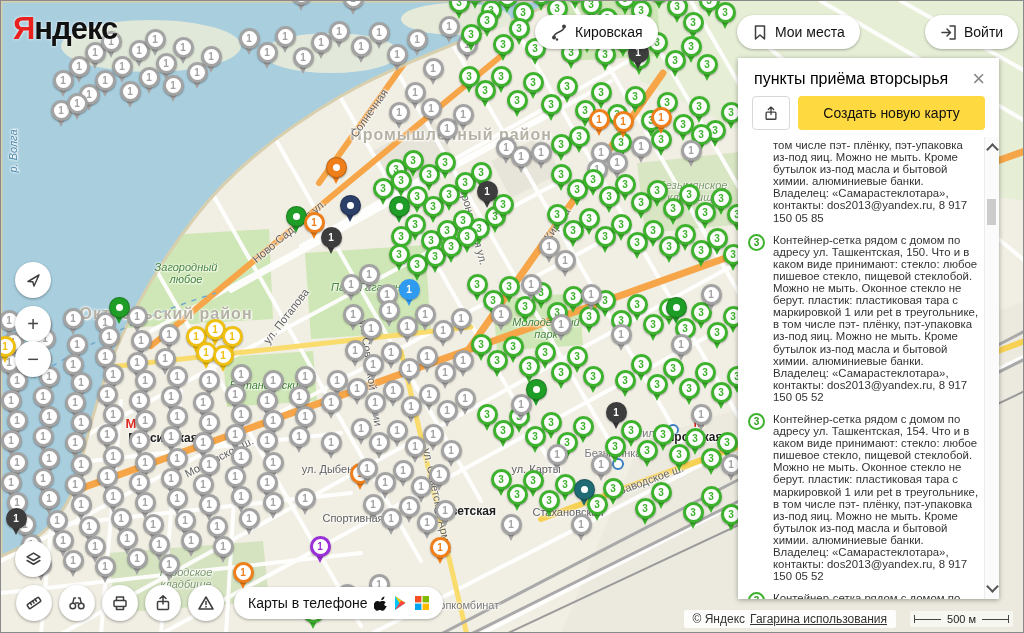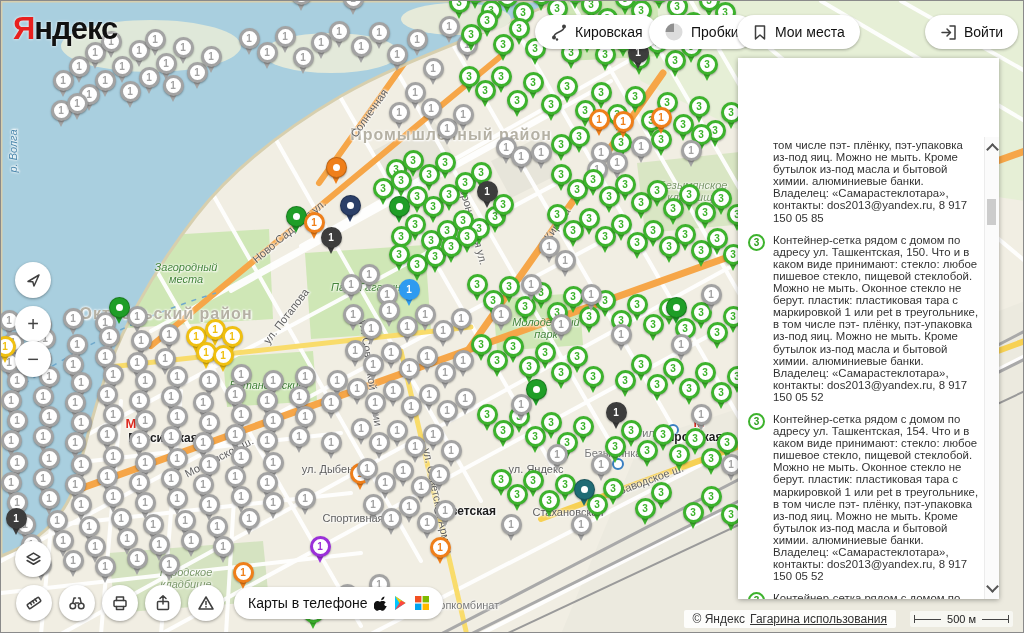--- a/index.html
+++ b/index.html
@@ -169,42 +169,42 @@
     <path d="M0,0 L556,0 C480,35 400,60 340,95 C280,130 230,170 195,215 C160,260 130,310 110,360
              C95,400 85,440 75,480 C65,515 40,540 0,555 Z" fill="#a9cfdf" stroke="#d7cfae" stroke-width="3"></path>
     <ellipse cx="150" cy="45" rx="90" ry="26" fill="#dfe8d9"></ellipse>
     <ellipse cx="330" cy="52" rx="68" ry="20" fill="#e3e9da"></ellipse>
     <ellipse cx="455" cy="18" rx="55" ry="16" fill="#e6ead9"></ellipse>
     <path d="M5,395 C70,350 140,315 215,292" stroke="#6fa8cc" stroke-width="1.5" stroke-dasharray="5,6" fill="none"></path>
   </svg>
 
   <div class="label-layer">
       <div class="mlabel water" style="left: 12px; top: 150px; transform: translate(-50%, -50%) rotate(-90deg);">р. Волга</div>
-      <div class="mlabel park" style="left: 185px; top: 272px; transform: translate(-50%, -50%) rotate(0deg);">Загородный места</div>
+      <div class="mlabel park" style="left: 185px; top: 272px; transform: translate(-50%, -50%) rotate(0deg);">Загородный любое</div>
       <div class="mlabel district" style="left: 165px; top: 313px; transform: translate(-50%, -50%) rotate(0deg);">Октябрьский район</div>
       <div class="mlabel district" style="left: 450px; top: 134px; transform: translate(-50%, -50%) rotate(0deg);">Промышленный район</div>
       <div class="mlabel street" style="left: 368px; top: 112px; transform: translate(-50%, -50%) rotate(-55deg);">Солнечная</div>
       <div class="mlabel street" style="left: 288px; top: 230px; transform: translate(-50%, -50%) rotate(-40deg);">Ново-Садовая ул.</div>
       <div class="mlabel park" style="left: 368px; top: 286px; transform: translate(-50%, -50%) rotate(0deg);">Парк Гагарина</div>
       <div class="mlabel street" style="left: 285px; top: 315px; transform: translate(-50%, -50%) rotate(-52deg);">ул. Потапова</div>
       <div class="mlabel park" style="left: 266px; top: 390px; transform: translate(-50%, -50%) rotate(0deg);">Ботанический сад</div>
       <div class="mlabel street" style="left: 472px; top: 222px; transform: translate(-50%, -50%) rotate(75deg);">Воронежская ул.</div>
       <div class="mlabel street" style="left: 556px; top: 223px; transform: translate(-50%, -50%) rotate(-55deg);">Кирова</div>
       <div class="mlabel cemetery" style="left: 692px; top: 190px; transform: translate(-50%, -50%) rotate(0deg);">Безымянское кладбище</div>
       <div class="mlabel park" style="left: 545px; top: 327px; transform: translate(-50%, -50%) rotate(0deg);">Молодежный парк</div>
       <div class="mlabel metro" style="left: 130px; top: 422px; transform: translate(-50%, -50%) rotate(0deg);">М</div>
       <div class="mlabel metro-name" style="left: 162px; top: 437px; transform: translate(-50%, -50%) rotate(0deg);">Российская</div>
       <div class="mlabel street" style="left: 218px; top: 456px; transform: translate(-50%, -50%) rotate(-27deg);">Московское ш.</div>
       <div class="mlabel street" style="left: 332px; top: 468px; transform: translate(-50%, -50%) rotate(0deg);">ул. Дыбенко</div>
       <div class="mlabel street" style="left: 437px; top: 500px; transform: translate(-50%, -50%) rotate(78deg);">ул. Советской Армии</div>
       <div class="mlabel street" style="left: 370px; top: 372px; transform: translate(-50%, -50%) rotate(82deg);">ул. Советской Армии</div>
       <div class="mlabel street" style="left: 352px; top: 517px; transform: translate(-50%, -50%) rotate(0deg);">Спортивная</div>
       <div class="mlabel stname-bold" style="left: 464px; top: 510px; transform: translate(-50%, -50%) rotate(0deg);">Советская</div>
       <div class="mlabel street" style="left: 567px; top: 511px; transform: translate(-50%, -50%) rotate(0deg);">Стахановская</div>
-      <div class="mlabel street" style="left: 535px; top: 468px; transform: translate(-50%, -50%) rotate(0deg);">ул. Яндекс</div>
+      <div class="mlabel street" style="left: 535px; top: 468px; transform: translate(-50%, -50%) rotate(0deg);">ул. Карты</div>
       <div class="mlabel street" style="left: 650px; top: 478px; transform: translate(-50%, -50%) rotate(-20deg);">Заводское ш.</div>
       <div class="mlabel stname-gray" style="left: 649px; top: 432px; transform: translate(-50%, -50%) rotate(0deg);">Пятилетка</div>
       <div class="mlabel stn" style="left: 672px; top: 429px; transform: translate(-50%, -50%) rotate(0deg);"></div>
       <div class="mlabel metro" style="left: 698px; top: 421px; transform: translate(-50%, -50%) rotate(0deg);">М</div>
       <div class="mlabel stname-bold" style="left: 690px; top: 436px; transform: translate(-50%, -50%) rotate(0deg);">Кировская</div>
       <div class="mlabel stname-gray" style="left: 612px; top: 452px; transform: translate(-50%, -50%) rotate(0deg);">Безымянка</div>
       <div class="mlabel stn" style="left: 617px; top: 463px; transform: translate(-50%, -50%) rotate(0deg);"></div>
       <div class="mlabel cemetery" style="left: 185px; top: 577px; transform: translate(-50%, -50%) rotate(0deg);">Городское кладбище</div>
       <div class="mlabel stname-gray" style="left: 462px; top: 604px; transform: translate(-50%, -50%) rotate(0deg);">Кирпкомбинат</div>
       <div class="mlabel park" style="left: 614px; top: 18px; transform: translate(-50%, -50%) rotate(0deg);">парк им.</div>
@@ -1848,27 +1848,20 @@
   <button class="pill" style="left:534px;">
     <svg width="18" height="18" viewBox="0 0 18 18">
       <path class="icn" d="M4,14 C4,8 14,10 14,4"></path>
       <circle cx="4" cy="14.5" r="2" fill="#3f3f3f"></circle>
         <circle cx="14" cy="3.5" r="2" fill="#3f3f3f"></circle>
       <circle cx="7" cy="16.5" r="1.2" fill="#3f3f3f"></circle>
     </svg>
     <span>Кировская</span>
   </button>
 
-  <button class="pill" style="left:648px;">
-    <svg width="20" height="20" viewBox="0 0 20 20">
-      <circle cx="10" cy="10" r="8.5" fill="#dcdcdc"></circle>
-      <path d="M10,1.5 A8.5,8.5 0 0,0 1.5,10 L10,10 Z" fill="#8f8f8f"></path>
-    </svg>
-    <span>Пробки</span>
-  </button>
 
   <button class="pill" style="left:736px;">
     <svg width="16" height="17" viewBox="0 0 16 17">
       <path class="icn" d="M3.5,2 h9 v13 l-4.5,-4 l-4.5,4 Z"></path>
     </svg>
     <span>Мои места</span>
   </button>
 
   <button class="pill" style="left:924px;">
     <svg width="17" height="17" viewBox="0 0 17 17">
@@ -1940,20 +1933,33 @@
     </svg>
     <svg width="14" height="14" viewBox="0 0 14 14">
       <rect x="0" y="0" width="6.4" height="6.4" fill="#f25022"></rect>
       <rect x="7.6" y="0" width="6.4" height="6.4" fill="#7fba00"></rect>
       <rect x="0" y="7.6" width="6.4" height="6.4" fill="#00a4ef"></rect>
       <rect x="7.6" y="7.6" width="6.4" height="6.4" fill="#ffb900"></rect>
     </svg>
   </button>
 
   <div class="panel">
+    <div class="panel-head">
+      <span class="panel-title">пункты приёма вторсырья</span>
+      <span class="panel-close">×</span>
+    </div>
+    <div class="panel-actions">
+      <button class="share-btn">
+        <svg width="16" height="17" viewBox="0 0 18 18">
+          <rect class="icn" x="3.5" y="7.5" width="11" height="8" rx="1"></rect>
+          <path class="icn" d="M9,1.8 V10 M6,4.5 L9,1.8 L12,4.5"></path>
+        </svg>
+      </button>
+      <button class="create-btn">Создать новую карту</button>
+    </div>
     <div class="panel-list">
         <div class="p-item">
           <span class="p-marker empty"></span>
           <span class="p-text">том числе пэт- плёнку, пэт-упаковка из-под яиц. Можно не мыть. Кроме бутылок из-под масла и бытовой химии. алюминиевые банки. Владелец: «Самарастеклотара», контакты: dos2013@yandex.ru, 8 917 150 05 85</span>
         </div>
         <div class="p-item">
           <span class="p-marker">3</span>
           <span class="p-text">Контейнер-сетка рядом с домом по адресу ул. Ташкентская, 150. Что и в каком виде принимают: стекло: любое пишевое стекло, пищевой стеклобой. Можно не мыть. Оконное стекло не берут. пластик: пластиковая тара с маркировкой 1 или pet в треугольнике, в том числе пэт- плёнку, пэт-упаковка из-под яиц. Можно не мыть. Кроме бутылок из-под масла и бытовой химии. алюминиевые банки. Владелец: «Самарастеклотара», контакты: dos2013@yandex.ru, 8 917 150 05 52</span>
         </div>
         <div class="p-item">

